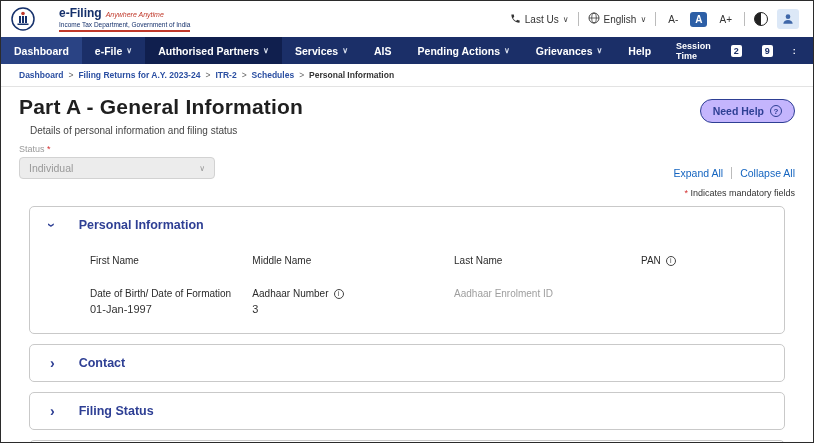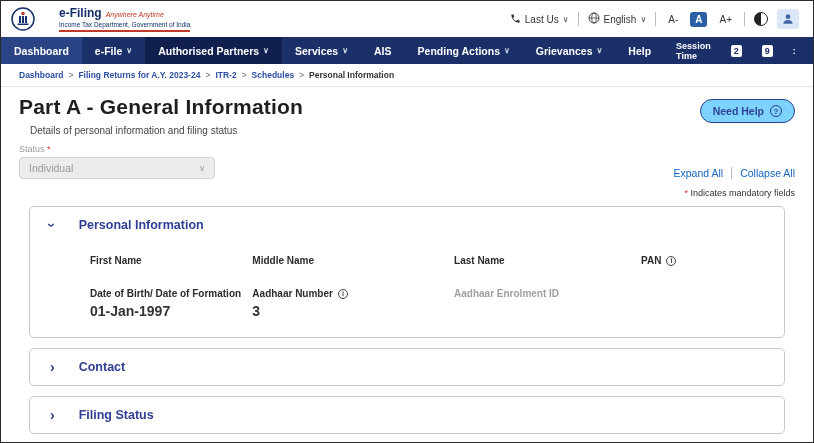--- a/index.html
+++ b/index.html
@@ -46,21 +46,21 @@
   .breadcrumb { display:flex; align-items:center; gap:5px; padding:6px 18px; font-size:8.5px;
                 font-weight:bold; color:#2b4fa2; border-bottom:1px solid #e3e3e3; }
   .crumb { color:#2b4fa2; text-decoration:none; cursor:pointer; }
   .crumb.current { color:#333; cursor:default; }
   .bsep { color:#666; font-weight:normal; }
 
   
   main { padding:8px 16px 0; }
   .title-row { display:flex; align-items:flex-start; justify-content:space-between; padding:0 2px; }
   h1.page-title { font-size:21px; font-weight:bold; color:#1f1f1f; letter-spacing:.2px; }
-  .need-help { display:flex; align-items:center; gap:6px; background:#7dd3fc; border:1px solid #2e3f94;
+  .need-help { display:flex; align-items:center; gap:6px; background:#c4b5fd; border:1px solid #2e3f94;
                color:#2e3f94; font-family:inherit; font-size:10.5px; font-weight:bold;
                border-radius:14px; padding:5px 12px; cursor:pointer; margin-top:4px; }
   .q-icon { width:12px; height:12px; border:1px solid #2e3f94; border-radius:50%; font-size:8px;
             display:flex; align-items:center; justify-content:center; }
   .subtitle { font-size:10px; color:#444; margin:2px 13px 8px; }
 
   .status-row { display:flex; justify-content:space-between; align-items:flex-end; padding:0 2px; }
   .status-label { font-size:9px; color:#999; display:block; margin-bottom:3px; }
   .req { color:#d32f2f; }
   .select { width:196px; height:22px; background:#ececec; border:1px solid #d2d2d2; border-radius:4px;
@@ -73,25 +73,25 @@
   .mandatory { text-align:right; font-size:9px; color:#333; margin:9px 2px 8px; }
 
   
   .card { border:1px solid #c9c9c9; border-radius:5px; margin:0 12px 10px; background:#fff; }
   .card-header { display:flex; align-items:center; gap:24px; padding:11px 20px; cursor:pointer; }
   .chev { color:#2e3f94; font-size:14px; font-weight:bold; line-height:1; display:inline-block;
           transform-origin:50% 50%; }
   .chev.openc { transform:rotate(90deg); }
   .card-title { font-size:12.5px; font-weight:bold; color:#2e3f94; }
 
-  .card-body { padding:4px 20px 18px 60px;font-weight:bold; }
+  .card-body { padding:4px 20px 18px 60px; }
   .fgrid { display:grid; grid-template-columns:1.32fr 1.64fr 1.52fr 1fr; }
   .fgrid.row1 { margin:8px 0 18px; }
   .flabel { font-size:10px; color:#2b2b2b; }
-  .fvalue { font-size:14px; color:#333; margin-top:4px; }
+  .fvalue { font-size:11px; color:#333; margin-top:4px; }
   .flabel.muted { color:#9e9e9e; }
   .info-icon { display:inline-flex; width:10px; height:10px; border:1px solid #444; border-radius:50%;
                font-size:7px; align-items:center; justify-content:center; margin-left:5px;
                color:#444; vertical-align:1px; font-style:normal; }
 </style>
 </head>
 <body>
 
 <div class="screen">
 

